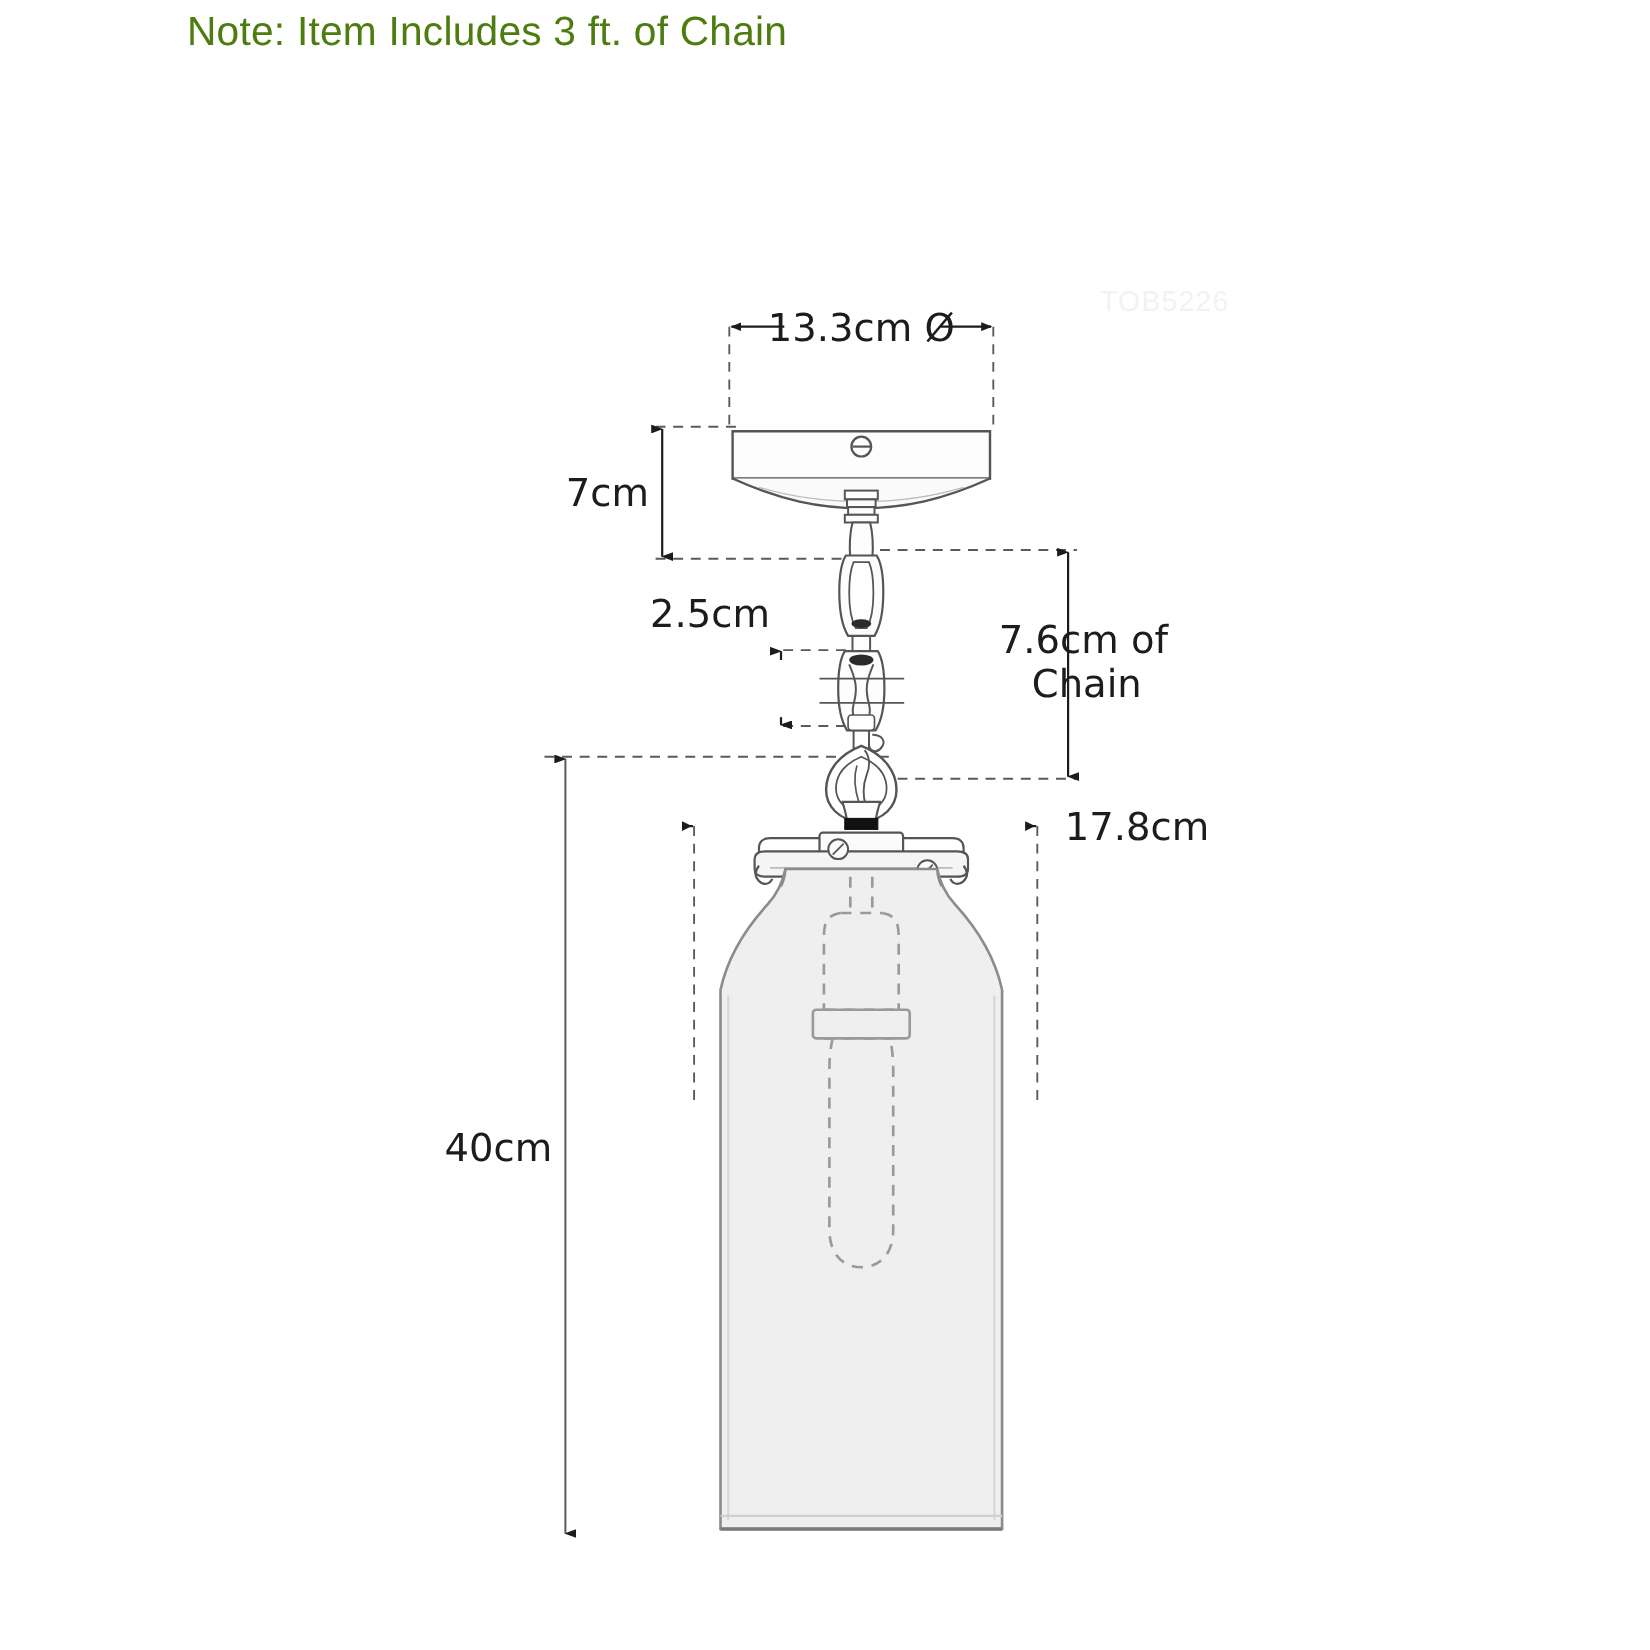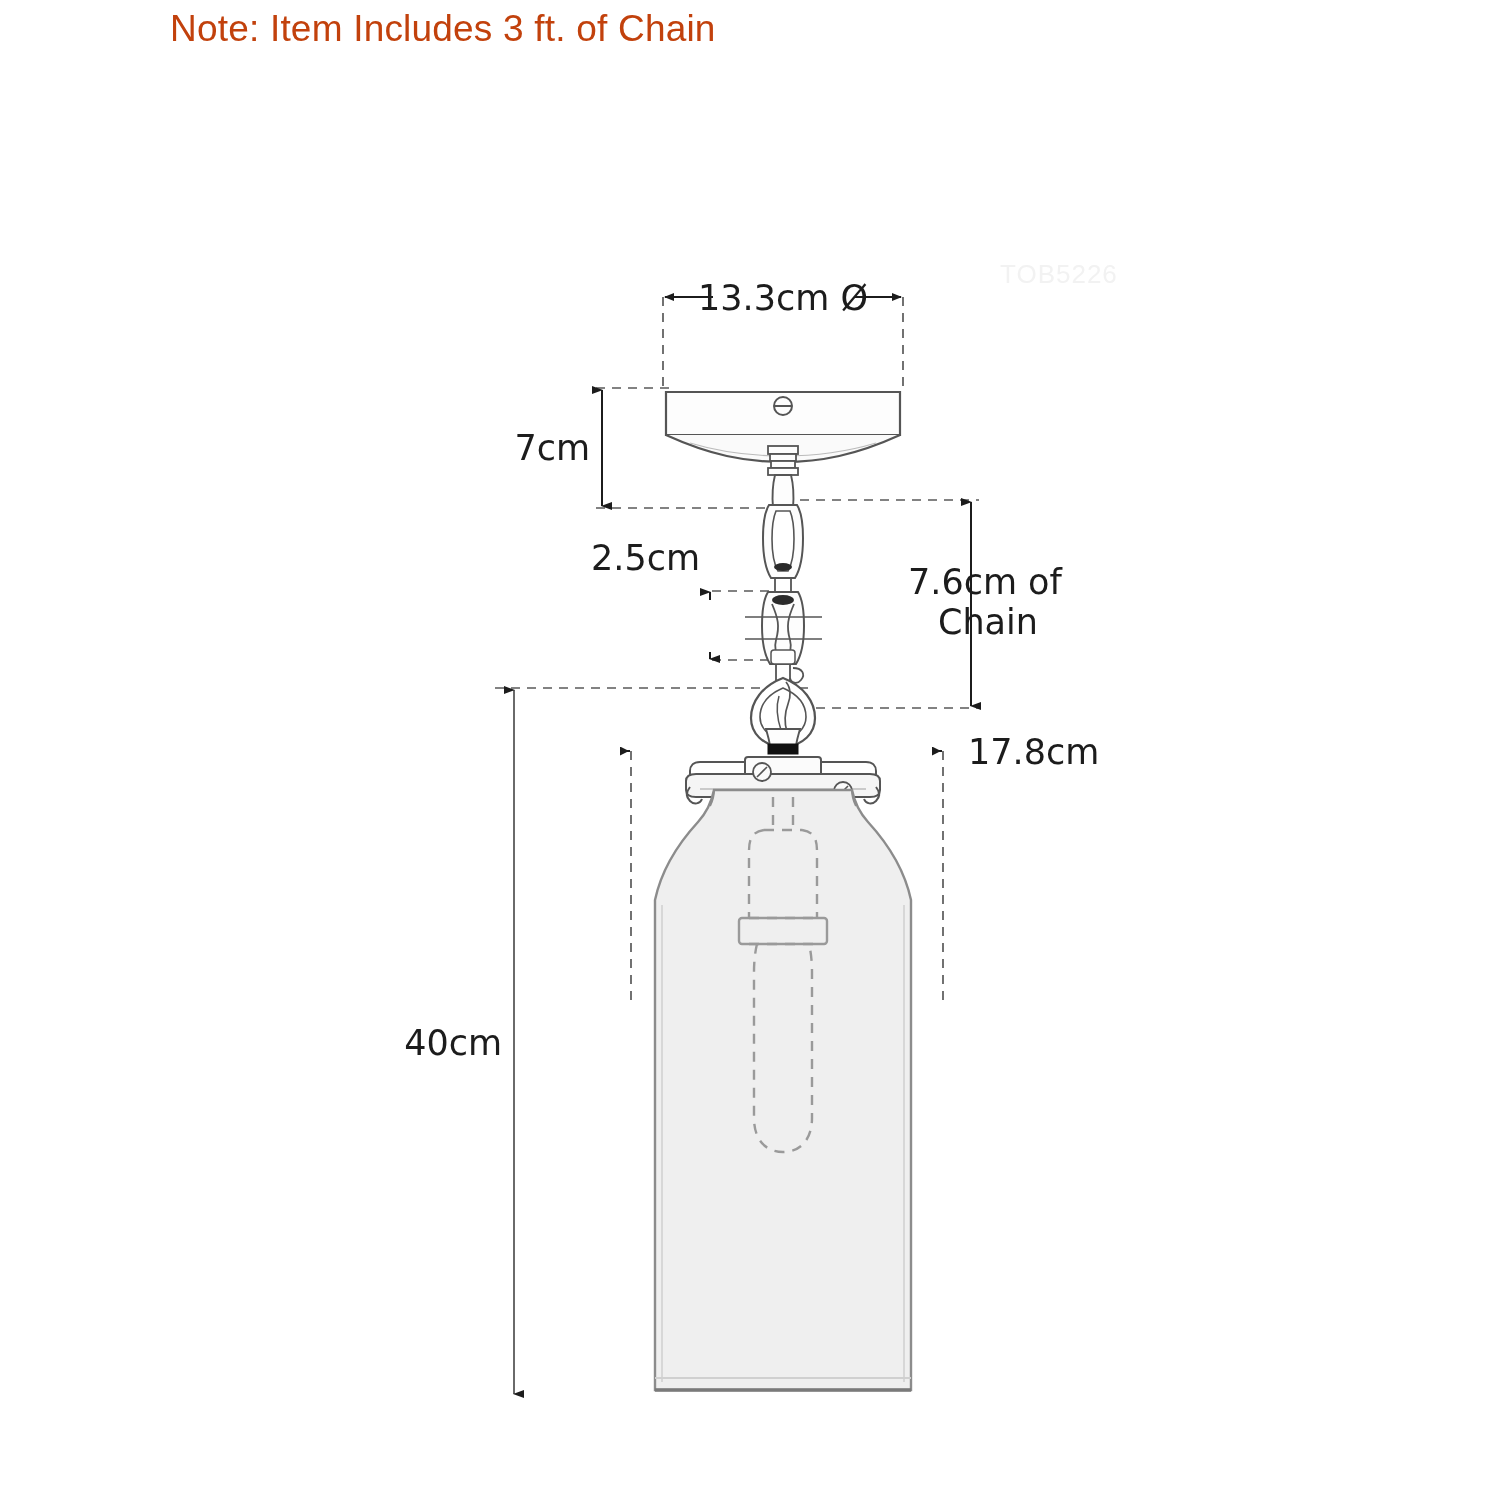--- a/index.html
+++ b/index.html
@@ -20,21 +20,21 @@
     left: 0; top: 0;
     width: 1500px;
     height: 1500px;
   }
   #note {
     position: absolute;
     left: 170px;
     top: 8px;
     font-family: "Liberation Sans", sans-serif;
     font-size: 37px;
-    color: #c2410c;
+    color: #4d7c0f;
     letter-spacing: 0.2px;
     white-space: nowrap;
   }
   svg { display: block; }
   .dimtext {
     font-family: "DejaVu Sans", sans-serif;
     font-size: 35px;
     fill: #1c1c1c;
   }
   .watermark {

